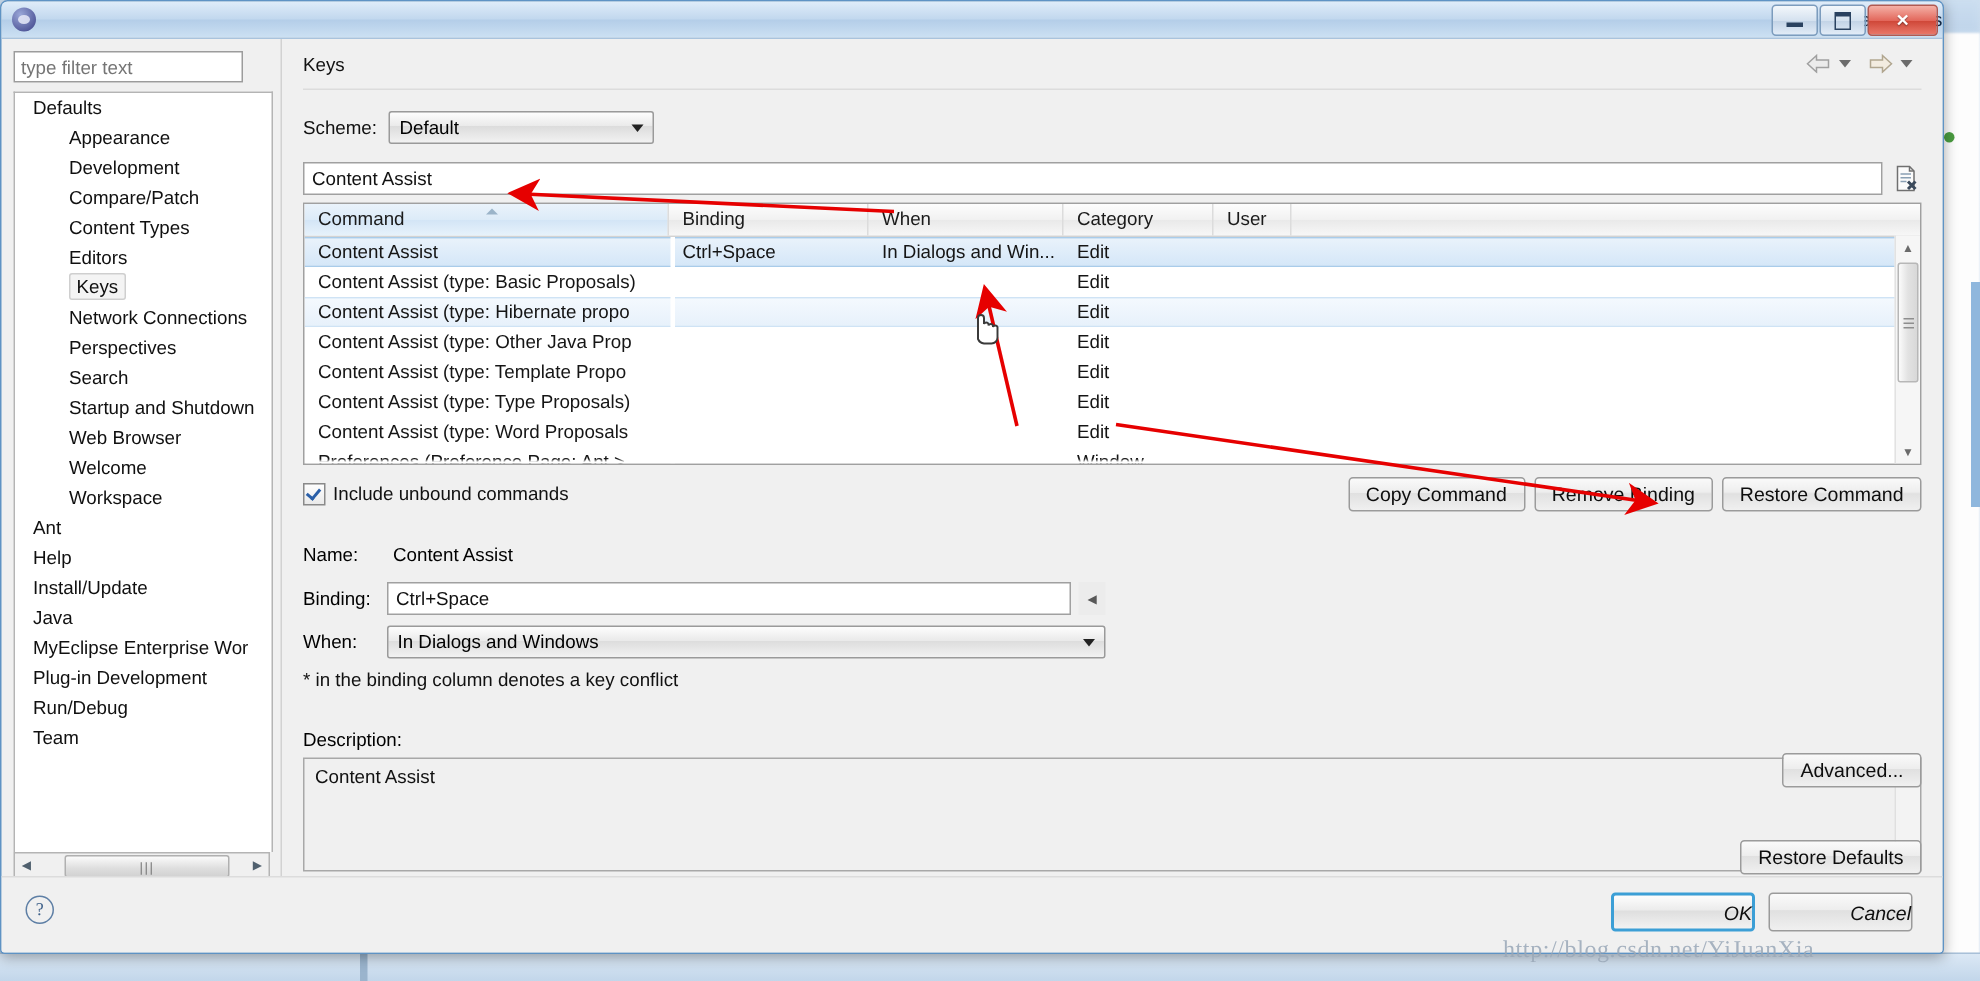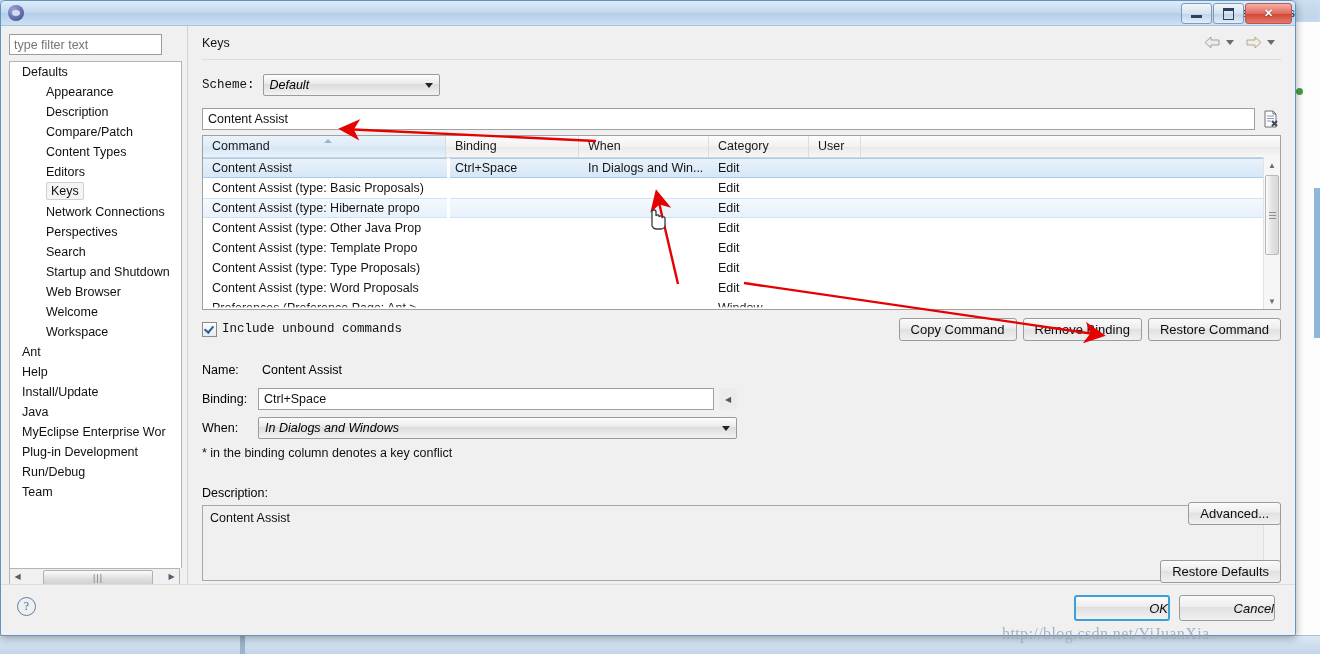--- a/index.html
+++ b/index.html
@@ -270,34 +270,34 @@
     border-top: 5px solid #6b6b6b;
     margin-right: 6px;
   }
 
   .row-scheme {
     display: flex;
     align-items: center;
     gap: 8px;
     margin-top: 14px;
   }
-  .lbl { font-size: 12.5px; color: #111; font-family: Liberation Mono, monospace; }
+  .lbl { font-size: 12.5px; color: #111; }
   .combo {
     border: 1px solid #9a9a9a;
     border-radius: 2px;
     background: linear-gradient(180deg,#fdfdfd,#eaeaea 45%,#dcdcdc 46%,#f2f2f2);
     height: 22px;
     display: flex;
     align-items: center;
     padding: 0 2px 0 6px;
     box-sizing: border-box;
     position: relative;
     font-size: 12.5px;
   }
-  .combo .cval { flex: 1; font-style: italic; }
+  .combo .cval { flex: 1; }
   .combo .cdrop {
     width: 16px; height: 100%;
     display: flex; align-items: center; justify-content: center;
   }
   .cdrop i {
     display:block; width:0;height:0;
     border-left:4px solid transparent;
     border-right:4px solid transparent;
     border-top:5px solid #222;
   }
@@ -637,21 +637,21 @@
   </div>
 
   <div id="dlg-body">
 
     <div id="left-pane">
       <input id="filter-input" type="text" placeholder="type filter text" style="">
 
       <div id="tree-wrap">
         <div class="tree-item">Defaults</div>
         <div class="tree-item lvl1">Appearance</div>
-        <div class="tree-item lvl1">Description</div>
+        <div class="tree-item lvl1">Development</div>
         <div class="tree-item lvl1">Compare/Patch</div>
         <div class="tree-item lvl1">Content Types</div>
         <div class="tree-item lvl1">Editors</div>
         <div class="tree-row-sel"><span class="tree-item sel">Keys</span></div>
         <div class="tree-item lvl1">Network Connections</div>
         <div class="tree-item lvl1">Perspectives</div>
         <div class="tree-item lvl1">Search</div>
         <div class="tree-item lvl1">Startup and Shutdown</div>
         <div class="tree-item lvl1">Web Browser</div>
         <div class="tree-item lvl1">Welcome</div>

